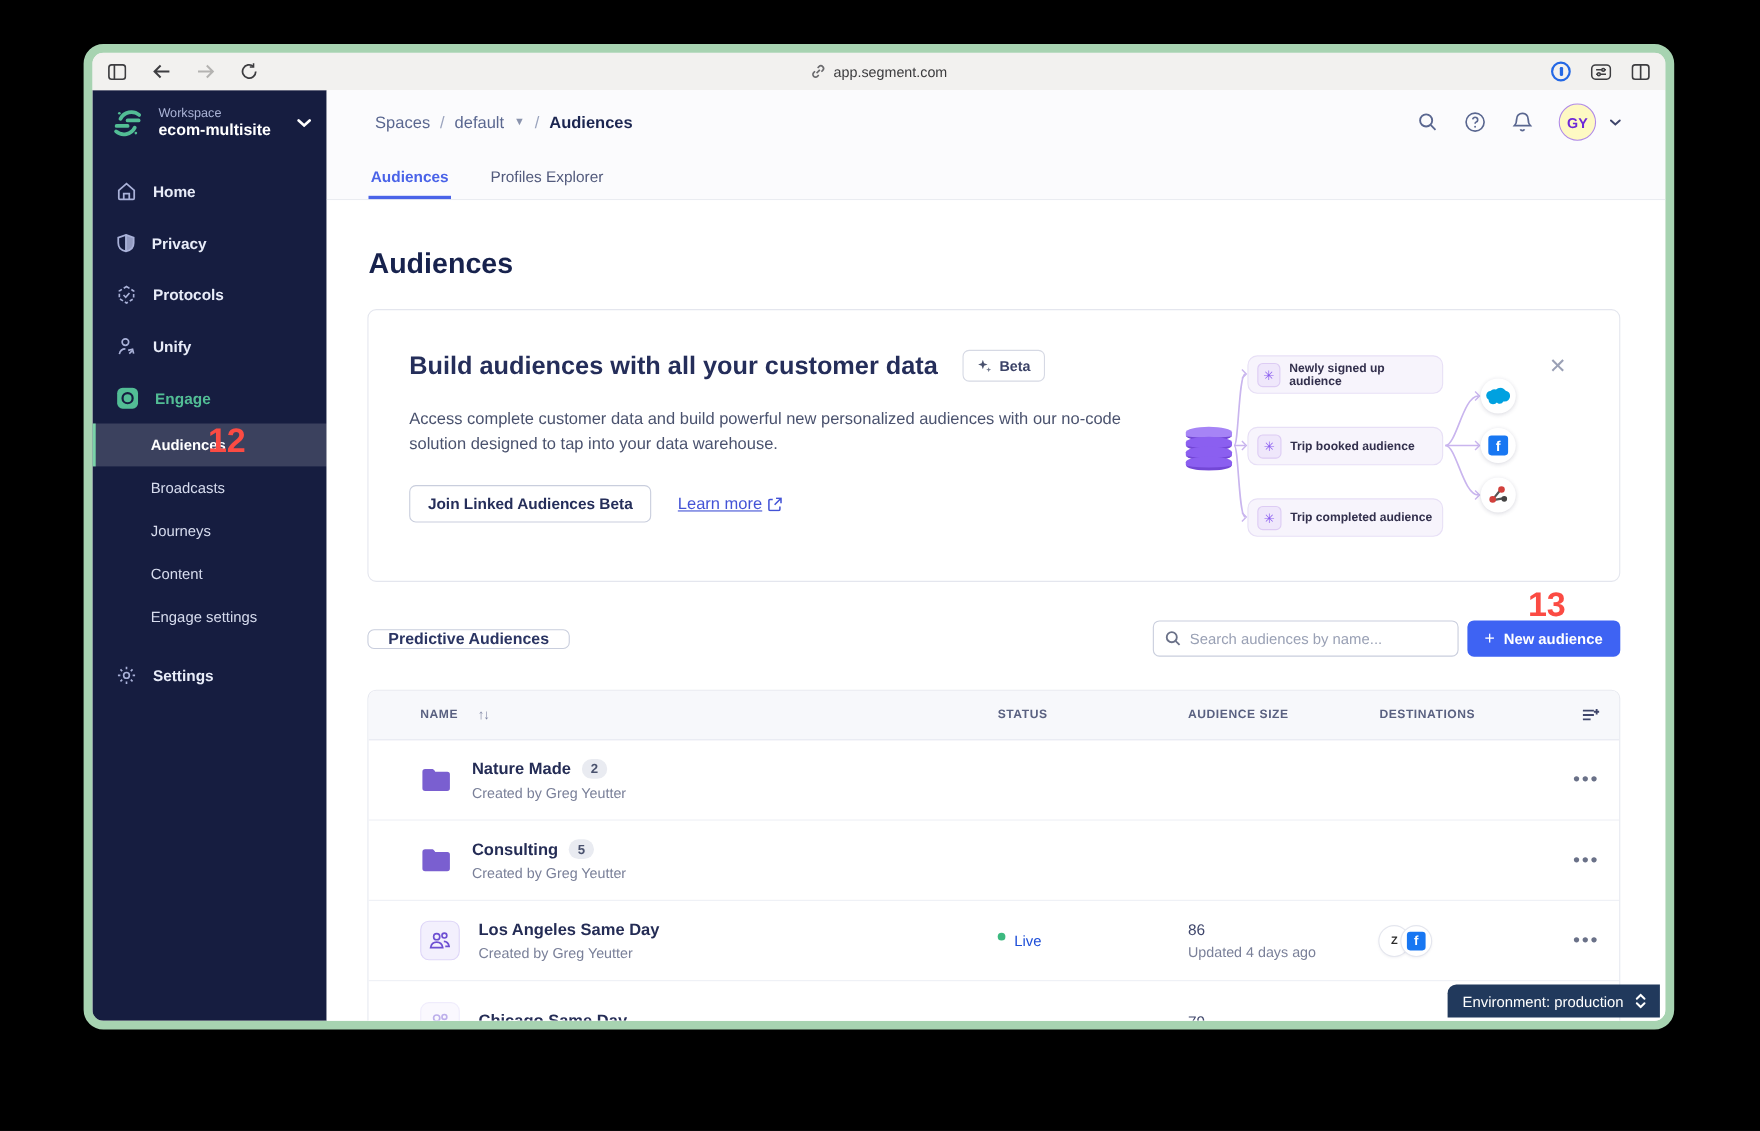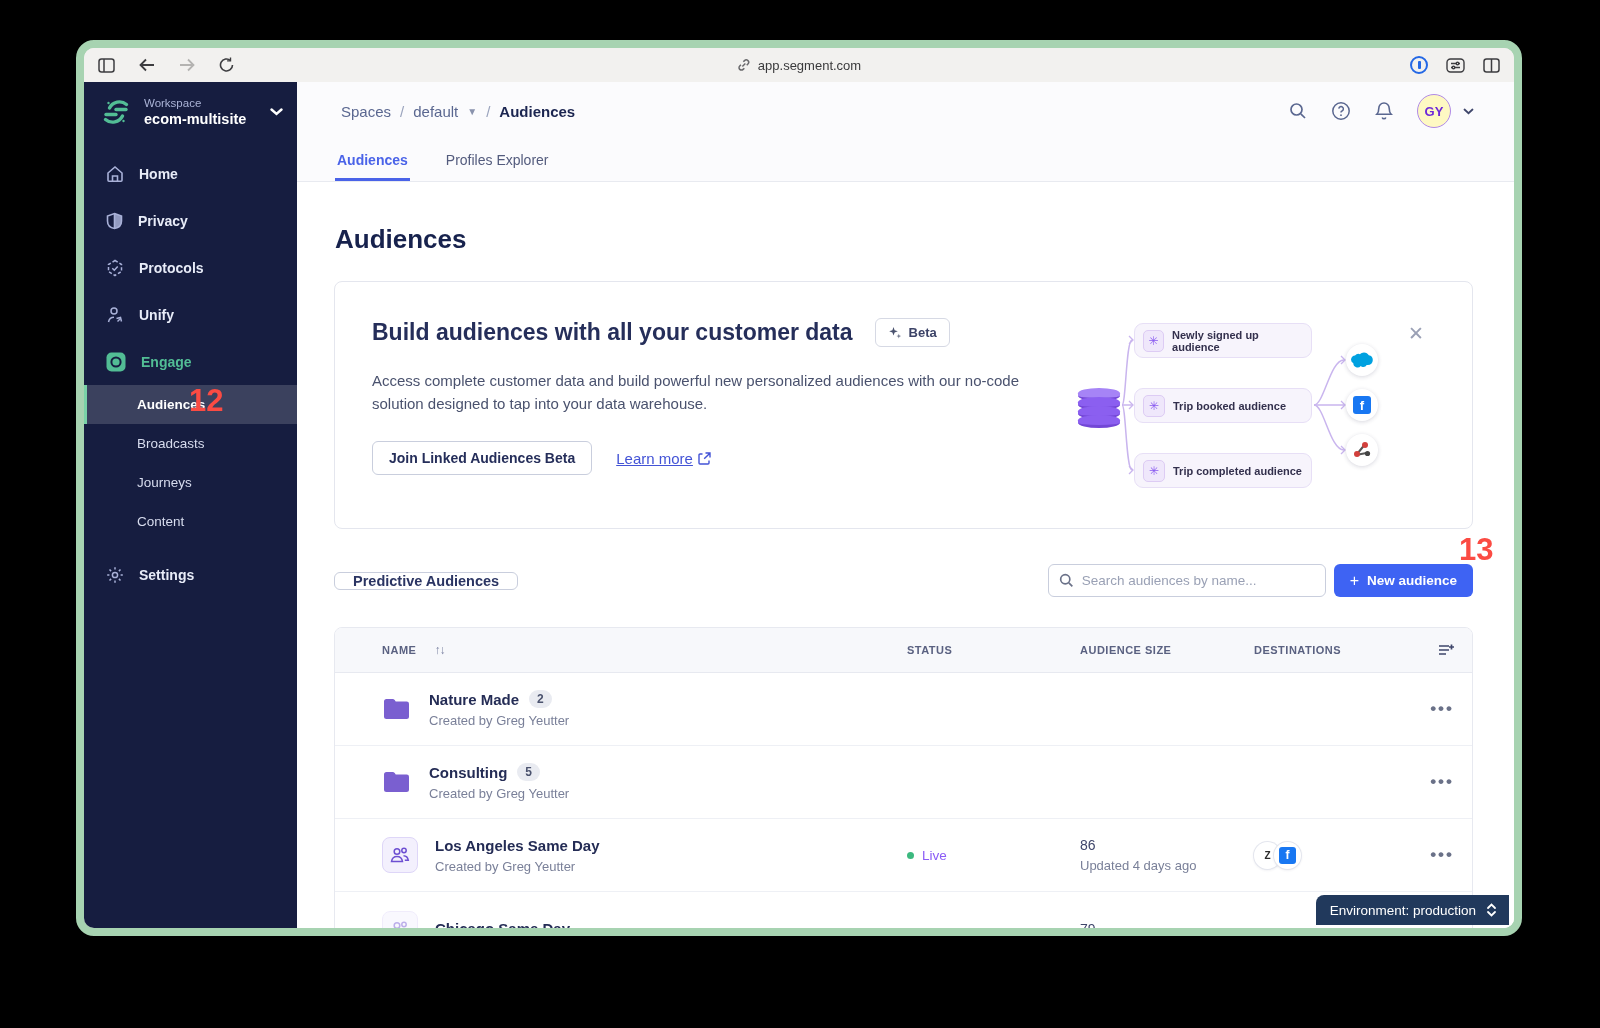--- a/index.html
+++ b/index.html
@@ -96,38 +96,38 @@
   .thead .cell-actions { display:flex; justify-content:flex-end; color:#3f466b; }
   .cell-name { padding-left:47px; display:flex; align-items:center; gap:17px; }
   .tbody-row { height:73px; border-bottom:1px solid #eef0f5; }
   .tbody-row:last-child { border-bottom:none; }
   .name-stack .nm-line { display:flex; align-items:center; gap:10px; }
   .nm { font-size:15px; font-weight:bold; color:#242c55; }
   .count-badge { background:#e9ebf1; border-radius:10px; padding:2px 8px; font-size:12px; font-weight:bold; color:#4a526e; }
   .owner { font-size:13px; color:#7a8099; margin-top:5px; }
   .tile { width:36px; height:36px; border-radius:8px; background:#f3f0fd; border:1px solid #ded6f8; display:flex; align-items:center; justify-content:center; color:#6d4fd2; }
   .tile.faded { opacity:.45; }
-  .status-cell { display:flex; align-items:center; gap:8px; font-size:13.5px; color:#8b5cf6; }
+  .status-cell { display:flex; align-items:flex-start; gap:8px; font-size:13.5px; color:#1d4ed8; }
   .live-dot { width:7px; height:7px; border-radius:50%; background:#3cb97f; }
   .size-num { font-size:14px; color:#3f466b; }
   .size-sub { font-size:13px; color:#7a8099; margin-top:5px; }
   .dest-cell { display:flex; align-items:center; }
   .dest-circ { width:27px; height:27px; border-radius:50%; background:#fff; box-shadow:0 0 0 1px #e4e6ee, 0 1px 3px rgba(40,40,80,.12); display:flex; align-items:center; justify-content:center; }
   .dest-circ + .dest-circ { margin-left:-7px; }
   .zmark { font-size:10px; font-weight:bold; color:#2b2b2b; }
   .cell-actions { display:flex; justify-content:flex-end; }
   .dots { color:#6a7188; font-size:17px; font-weight:bold; letter-spacing:2px; cursor:pointer; }
 
   
   .env-badge { position:absolute; right:5px; bottom:3px; background:#21395c; color:#fff; border-radius:8px 0 0 0; height:30px; display:flex; align-items:center; gap:10px; padding:0 12px 0 14px; font-size:13.5px; cursor:pointer; }
   .env-badge b { font-weight:normal; }
 
   .annotation { position:absolute; color:#fb4b43; font-size:31px; font-weight:bold; z-index:50; }
   #anno-12 { left:189px; top:383px; }
-  #anno-13 { left:1459px; top:532px; }
+  #anno-13 { left:1389px; top:532px; }
 
   svg { display:block; }
 </style>
 </head>
 <body>
 
 <div class="window">
 
   <div class="chrome">
     <div class="nav">
@@ -266,20 +266,23 @@
               <span>Audiences</span>
             </div>
           <div class="sub-item">
               <span>Broadcasts</span>
             </div>
           <div class="sub-item">
               <span>Journeys</span>
             </div>
           <div class="sub-item">
               <span>Content</span>
+            </div>
+          <div class="sub-item">
+              <span>Engage settings</span>
             </div>
         </div>
 
         <div class="nav-item settings-item">
           <span class="uni">
               <svg width="18" height="18" viewBox="0 0 18 18" fill="none" stroke="currentColor" stroke-width="1.5">
                 <circle cx="9" cy="9" r="2.6"></circle>
                 <path d="M9 1.2v2.2M9 14.6v2.2M1.2 9h2.2M14.6 9h2.2M3.5 3.5l1.6 1.6M12.9 12.9l1.6 1.6M14.5 3.5l-1.6 1.6M5.1 12.9l-1.6 1.6"></path>
               </svg>
             </span>

